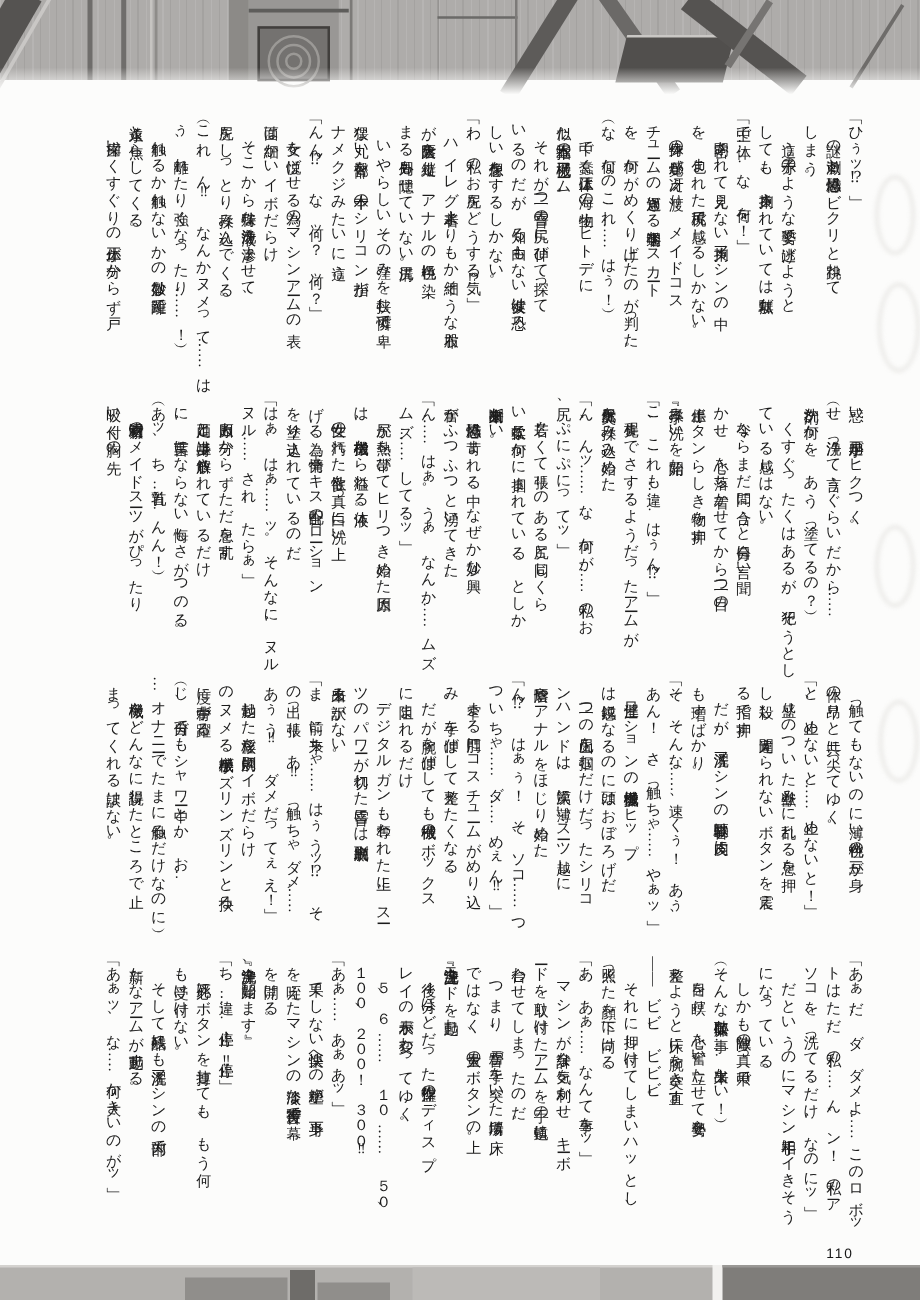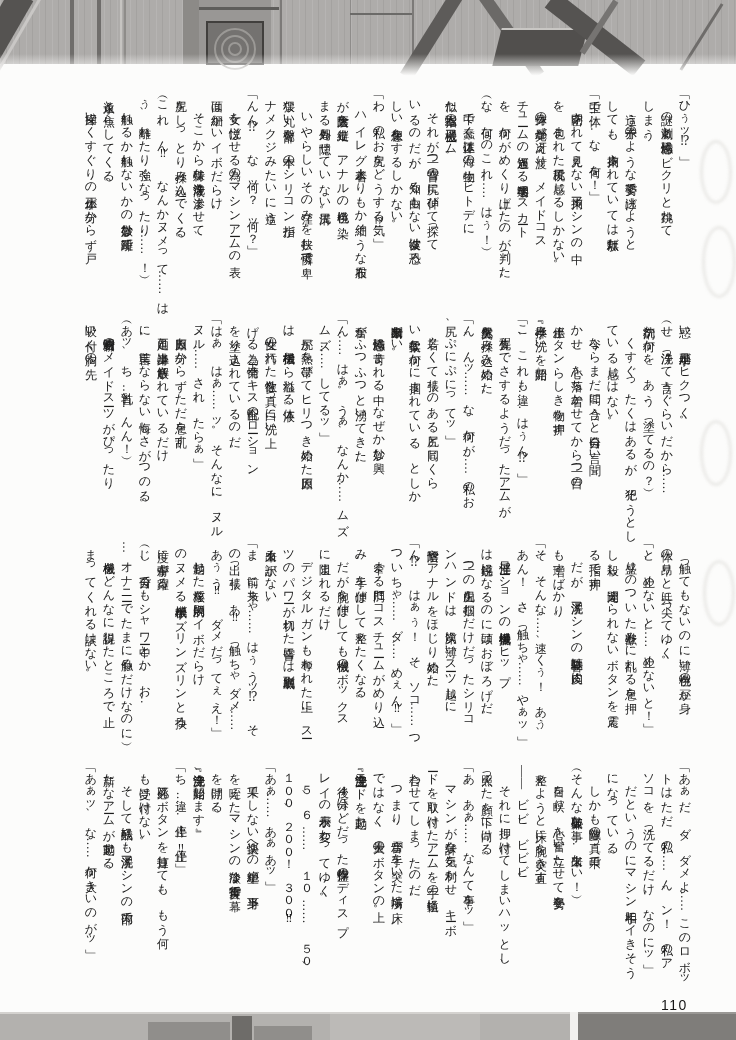--- a/index.html
+++ b/index.html
@@ -25,21 +25,21 @@
     font-size:12px;line-height:18px;letter-spacing:.2px;
     color:#1b1b1b;
   }
   
   .bleed{position:absolute;border:3px solid #e4e3e0;border-radius:50%;
     filter:blur(1.6px);opacity:.75;}
   
   #page-number{
     position:absolute;left:661px;top:997px;
     font-family:"Liberation Sans","DejaVu Sans",sans-serif;
-    font-size:14px;letter-spacing:1.5px;color:#161616;
+    font-size:11px;letter-spacing:1.5px;color:#161616;
   }
   
   #bottom-art{position:absolute;left:0;bottom:0;width:736px;height:28px;overflow:hidden;}
   .foot-left{position:absolute;left:0;top:0;width:572px;height:28px;background:#b3b1ae;
     border-top:2px solid #d4d2cf;}
   .foot-gap{position:absolute;left:570px;top:0;width:8px;height:28px;background:#f2f1ef;}
   .foot-right{position:absolute;left:578px;top:0;width:158px;height:28px;background:#7f7d7a;
     border-top:2px solid #9a9895;}
 </style>
 </head>

